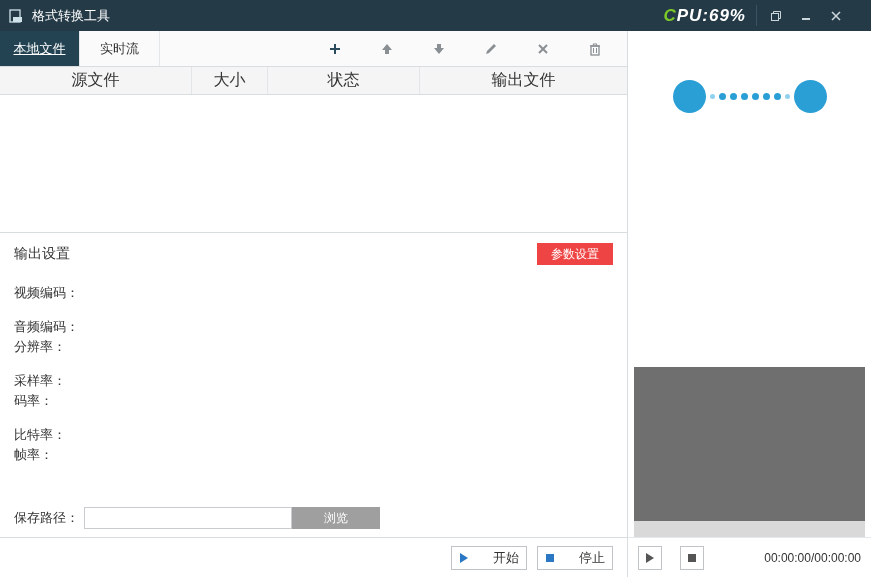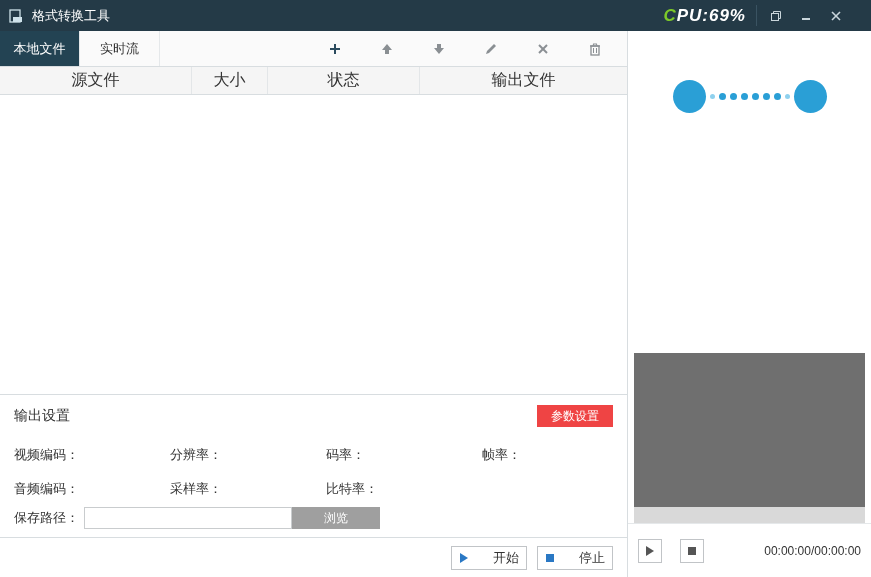--- a/index.html
+++ b/index.html
@@ -13,21 +13,21 @@
 .titlebar .cpu-badge .rest { color: #fff; }
 .titlebar .sep { width: 1px; height: 21px; background: #3a5362; margin: 0 4px; }
 .win-btn { width: 30px; height: 26px; color: #c9d5db; display: inline-flex; align-items: center; justify-content: center; cursor: pointer; }
 
 .main { display: flex; height: calc(577px - 31px); }
 .left { width: 628px; border-right: 1px solid #d8dde0; display: flex; flex-direction: column; }
 .right { flex: 1; display: flex; flex-direction: column; }
 
 .tabbar { height: 36px; background: #fafafa; display: flex; align-items: stretch; border-bottom: 1px solid #d8dde0; }
 .tab { width: 80px; display: flex; align-items: center; justify-content: center; font-size: 13px; color: #333; cursor: pointer; border-right: 1px solid #e5e8ea; }
-.tab.active { background: #234353; color: #fff; }
+.tab.active { background: #234353; color: #fff; text-decoration: underline; }
 .tab-toolbar { flex: 1; display: flex; align-items: center; justify-content: flex-end; gap: 32px; padding-right: 22px; }
 .tab-toolbar .tbtn { width: 20px; height: 20px; display: inline-flex; align-items: center; justify-content: center; color: #8a8f93; cursor: pointer; }
 .tab-toolbar .tbtn.primary { color: #2b4b5e; }
 
 .tbl-head { height: 28px; display: flex; background: #f5f5f5; border-bottom: 1px solid #d8dde0; font-size: 16px; color: #333; }
 .tbl-head .col { display: flex; align-items: center; justify-content: center; border-right: 1px solid #e3e6e8; }
 .col-src { width: 192px; }
 .col-size { width: 76px; }
 .col-state { width: 152px; }
 .col-out { flex: 1; border-right: none !important; }
@@ -58,21 +58,21 @@
 
 .preview-top { height: 130px; display: flex; align-items: center; justify-content: center; }
 .preview-placeholder { display: flex; align-items: center; gap: 4px; }
 .ball { width: 33px; height: 33px; border-radius: 50%; background: #2a9fd6; }
 .dot { width: 7px; height: 7px; border-radius: 50%; background: #2a9fd6; }
 .dot.small { width: 5px; height: 5px; background: #8fd1ee; }
 
 .preview-video { margin: 0 6px; height: 170px; background: #6f6f6f; position: relative; }
 .preview-video .scroll { position: absolute; left: 0; right: 0; bottom: 0; height: 16px; background: #d9d9d9; }
 
-.player-bar { height: 54px; display: flex; align-items: center; padding: 0 10px; gap: 18px; border-top: 1px solid #e5e8ea; }
+.player-bar { height: 40px; display: flex; align-items: center; padding: 0 10px; gap: 18px; border-top: 1px solid #e5e8ea; }
 .pbtn { width: 24px; height: 24px; border: 1px solid #c1c4c7; background: #fff; display: inline-flex; align-items: center; justify-content: center; cursor: pointer; }
 .time { flex: 1; text-align: right; font-size: 12px; color: #333; font-family: Arial; }
 
 .spacer { flex: 1; }
 svg { display: block; }
 </style>
 </head>
 <body>
 
 <div class="titlebar">
@@ -161,21 +161,21 @@
 
     <div class="tbl-body"></div>
 
     <div class="out-panel">
       <div class="head">
         <span style="font-size:14px;">输出设置</span>
         <button class="btn-gray">参数设置</button>
       </div>
 
 
-      <div class="spec-grid" style="margin-bottom:6px;">
+      <div class="spec-grid" style="margin-bottom:6px;flex-direction:column;">
         <div class="spec-col" style="width:156px;">
           <div class="cell">
               <span class="lbl">视频编码：</span>
             </div>
           <div class="cell">
               <span class="lbl">音频编码：</span>
             </div>
         </div>
         <div class="spec-col" style="width:156px;">
           <div class="cell">

